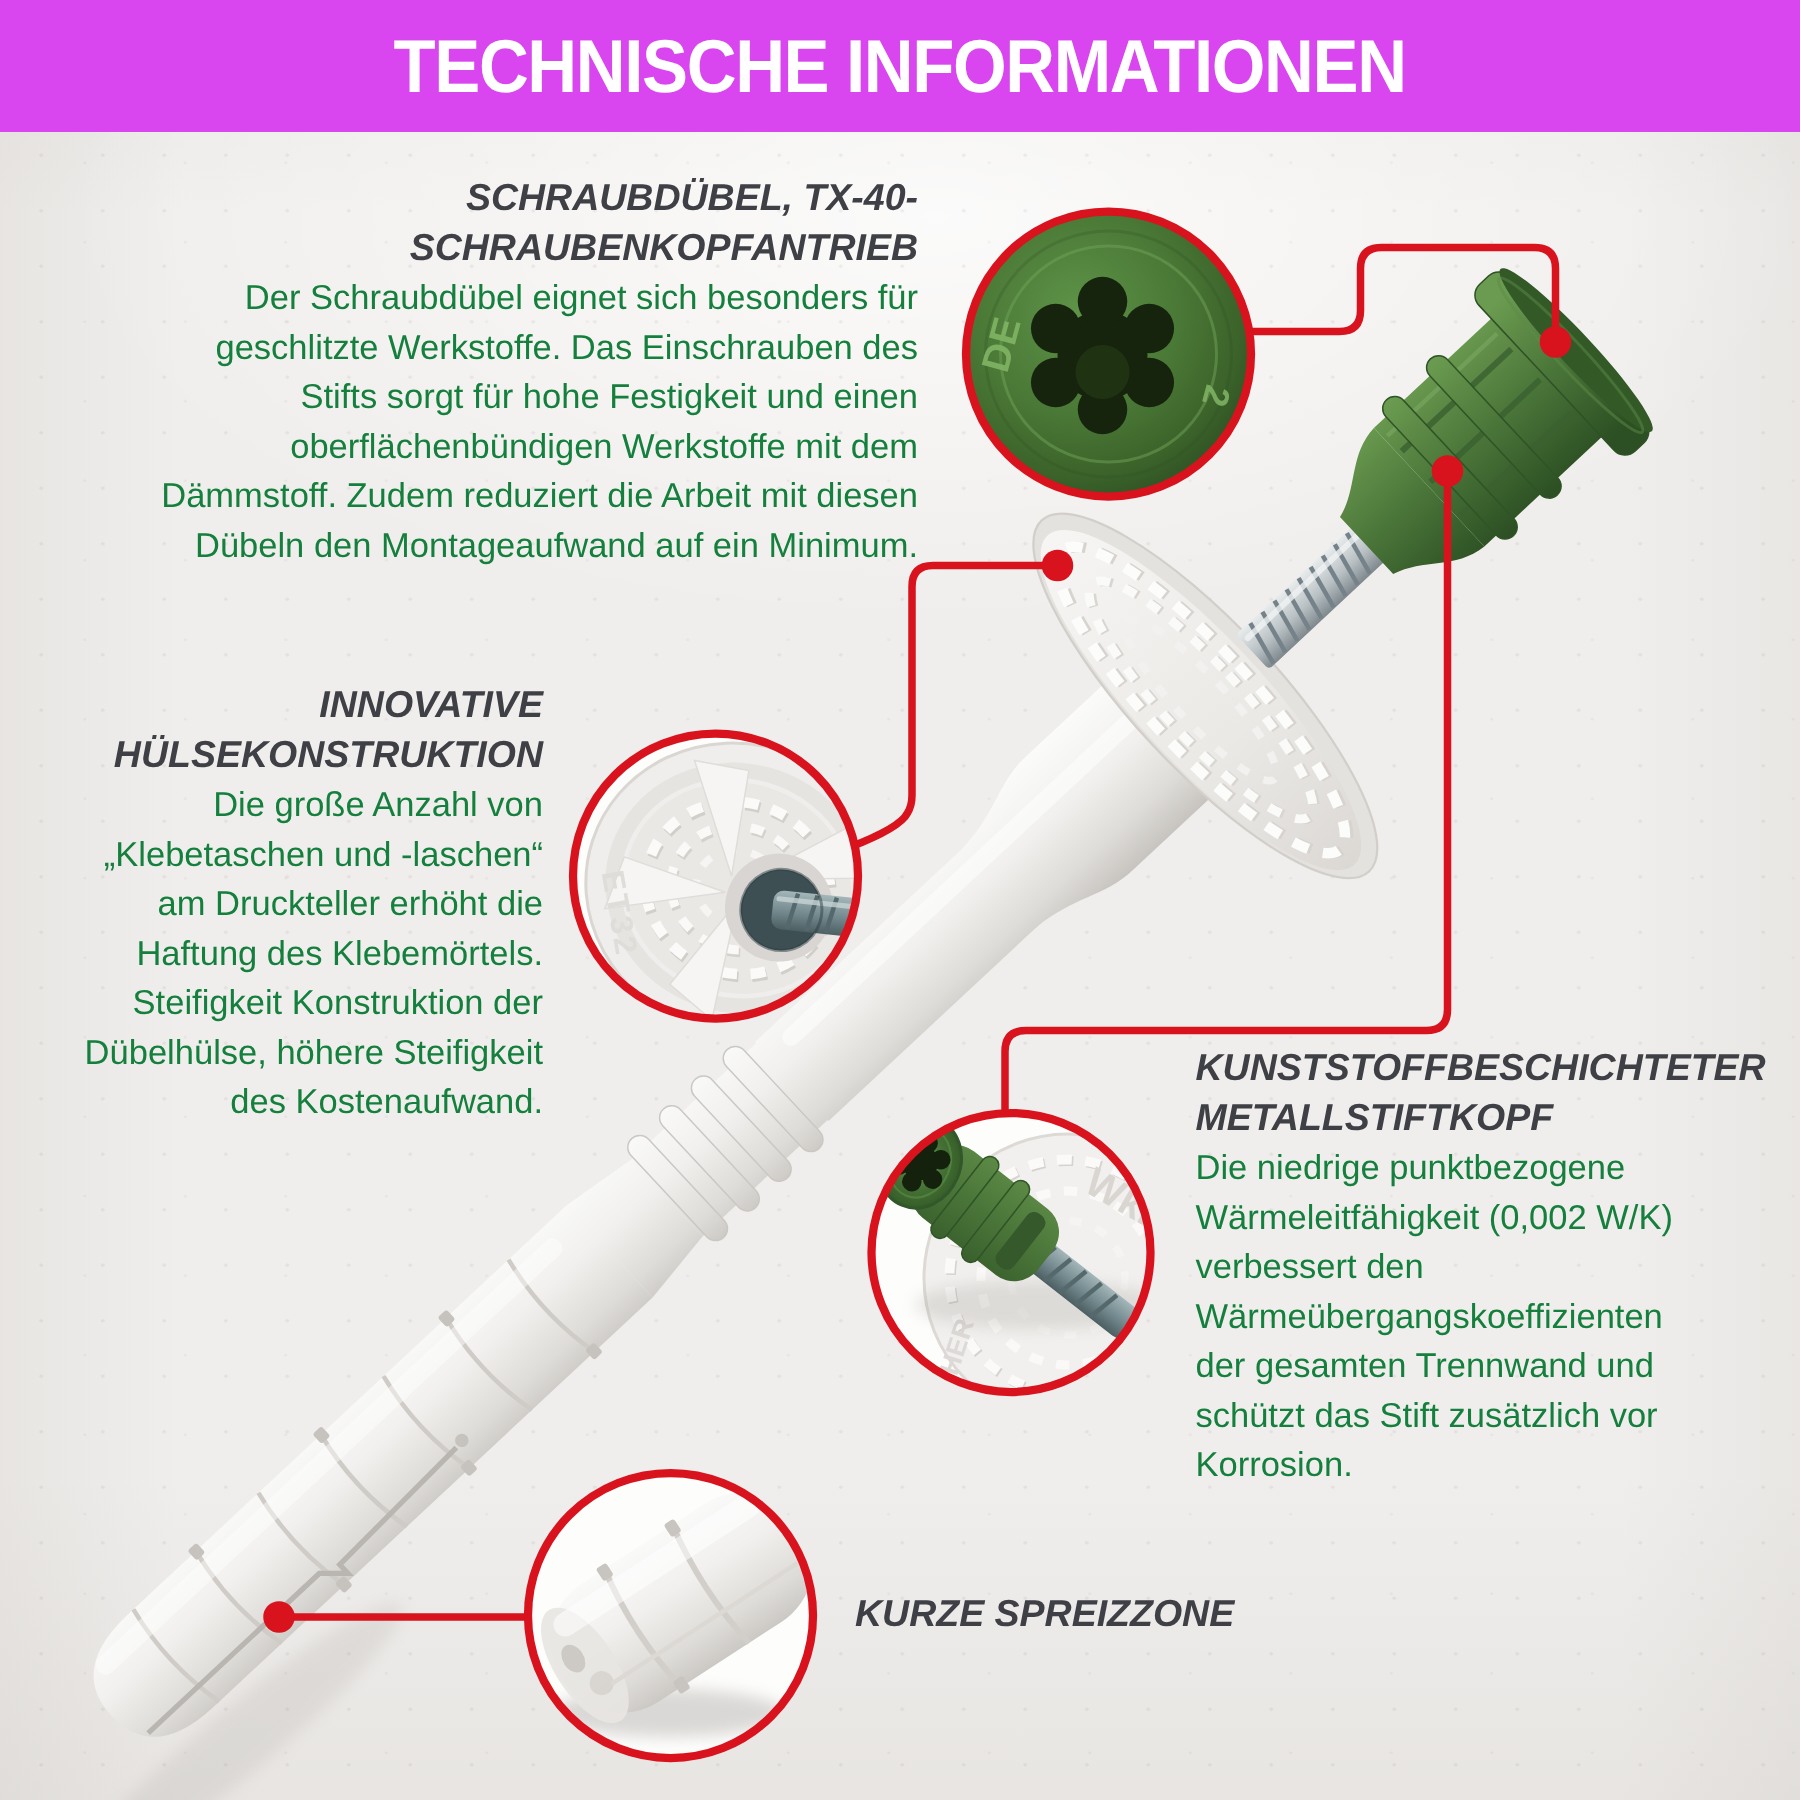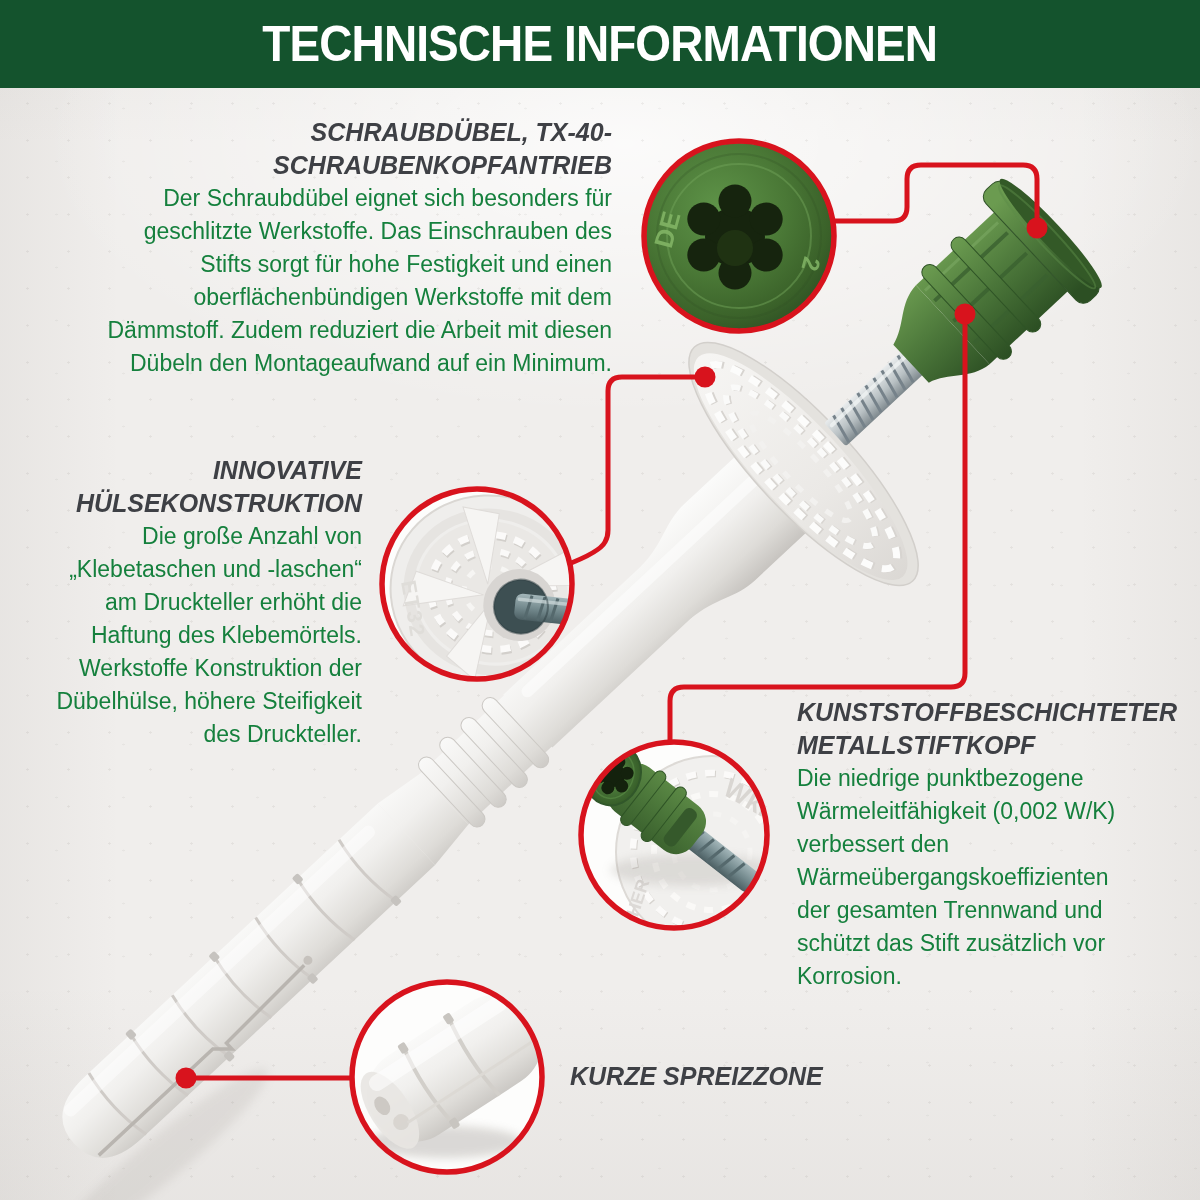--- a/index.html
+++ b/index.html
@@ -11,21 +11,21 @@
       radial-gradient(rgba(110,104,98,0.10) 1px, transparent 1.4px),
       radial-gradient(rgba(110,104,98,0.07) 1px, transparent 1.4px),
       radial-gradient(ellipse 900px 420px at 52% 12%, rgba(255,255,255,0.75), rgba(255,255,255,0) 65%),
       linear-gradient(180deg, rgba(120,112,104,0.06) 0%, rgba(120,112,104,0) 12%, rgba(120,112,104,0) 82%, rgba(120,112,104,0.07) 100%),
       linear-gradient(90deg, rgba(120,112,104,0.07) 0%, rgba(120,112,104,0) 10%, rgba(120,112,104,0) 90%, rgba(120,112,104,0.06) 100%);
     background-size:41px 37px, 67px 53px, auto, auto, auto;
     background-position:7px 11px, 23px 29px, 0 0, 0 0, 0 0;
   }
   .banner{
     position:absolute;top:0;left:0;width:1200px;height:88px;
-    background:#14532d;display:flex;align-items:center;justify-content:center;z-index:5;
+    background:#d946ef;display:flex;align-items:center;justify-content:center;z-index:5;
   }
   .banner h1{
     margin:0;color:#FFFFFF;font-size:50px;font-weight:bold;letter-spacing:-1px;
     transform:scaleX(0.92);white-space:nowrap;
   }
   #scene{position:absolute;top:0;left:0;z-index:1;}
   .tb{position:absolute;z-index:4;}
   .tb .hd .tline{font-weight:bold;font-size:25px;line-height:33px;color:#3E4045;font-style:italic;}
   .tb .bd .tline{font-size:23px;line-height:33px;color:#15803d;}
   .tb1{left:92px;top:116px;width:520px;text-align:right;}
@@ -344,23 +344,23 @@
 <section class="tb tb2">
   <div class="hd">
       <div class="tline">INNOVATIVE</div>
       <div class="tline">HÜLSEKONSTRUKTION</div>
     </div>
   <div class="bd">
       <div class="tline">Die große Anzahl von</div>
       <div class="tline">„Klebetaschen und -laschen“</div>
       <div class="tline">am Druckteller erhöht die</div>
       <div class="tline">Haftung des Klebemörtels.</div>
-      <div class="tline">Werkstoffe Konstruktion der</div>
+      <div class="tline">Steifigkeit Konstruktion der</div>
       <div class="tline">Dübelhülse, höhere Steifigkeit</div>
-      <div class="tline">des Druckteller.</div>
+      <div class="tline">des Kostenaufwand.</div>
     </div>
 </section>
 
 <section class="tb tb3">
   <div class="hd">
       <div class="tline">KUNSTSTOFFBESCHICHTETER</div>
       <div class="tline">METALLSTIFTKOPF</div>
     </div>
   <div class="bd">
       <div class="tline">Die niedrige punktbezogene</div>

